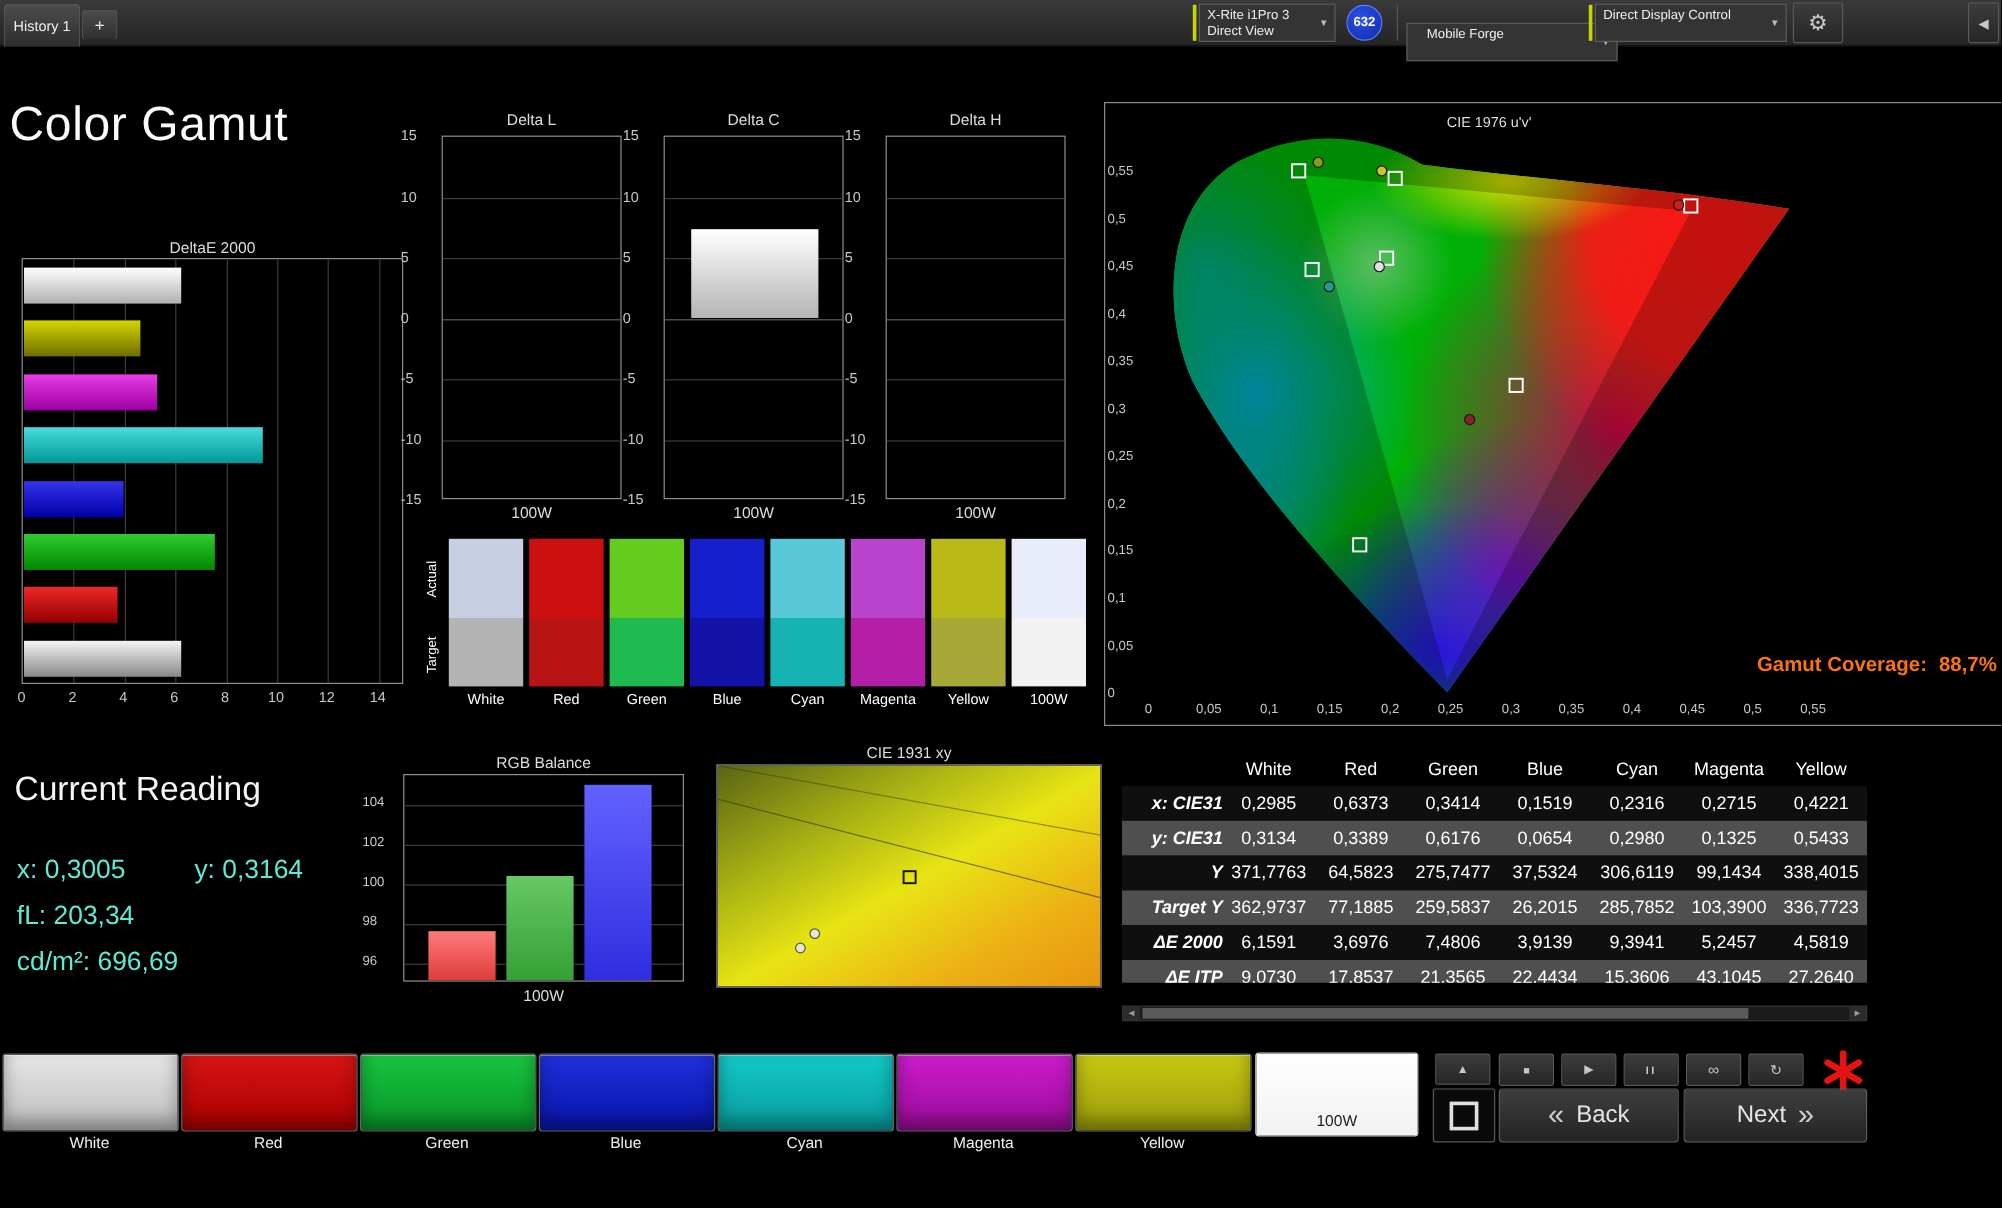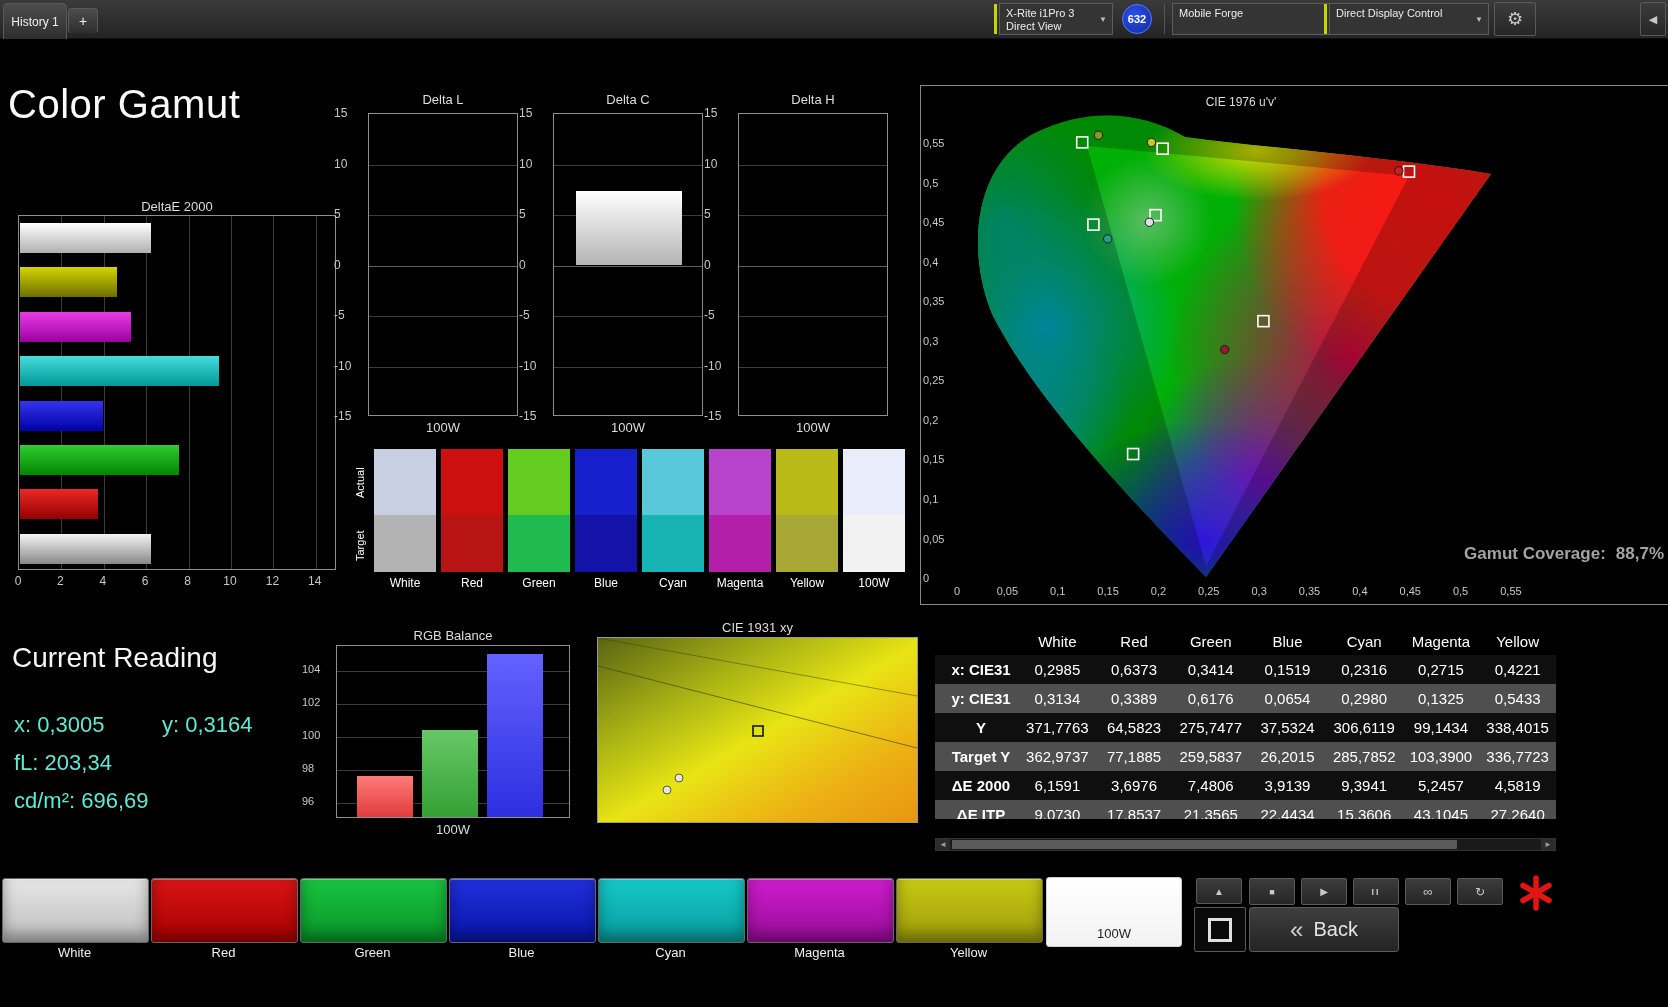--- a/index.html
+++ b/index.html
@@ -32,21 +32,21 @@
              font-size:11px;color:#fff;text-align:center;}
   .sw-col{position:absolute;width:62px;}
   .sw-label{position:absolute;top:133px;width:62px;text-align:center;font-size:12px;color:#fff;}
   
   #table-wrap{position:absolute;left:935px;top:628px;width:621px;height:191px;overflow:hidden;font-size:15px;}
   .trow{display:grid;grid-template-columns:84px repeat(7,1fr);height:29px;align-items:center;}
   .trow.head{height:27px;background:#000;color:#fff;}
   .trow.odd{background:#0f0f0f;}
   .trow.even{background:#4f4f4f;}
   .tcell{text-align:center;white-space:nowrap;overflow:hidden;color:#fff;}
-  .tlabel{text-align:center;padding-left:8px;font-weight:bold;color:#fff;white-space:nowrap;}
+  .tlabel{text-align:right;padding-left:8px;font-weight:bold;color:#fff;white-space:nowrap;font-style:italic;}
   
   #hscroll{position:absolute;left:935px;top:838px;width:621px;height:13px;background:#1a1a1a;border:1px solid #333;box-sizing:border-box;}
   .sc-arrow{position:absolute;top:0;width:14px;height:11px;background:#2c2c2c;color:#999;font-size:8px;
             display:flex;align-items:center;justify-content:center;}
   #sc-thumb{position:absolute;left:16px;top:1px;width:505px;height:9px;background:#5a5a5a;border-radius:1px;}
   
   .patch-btn{position:absolute;top:878px;width:145px;height:63px;border:1px solid #666;border-radius:3px;
              box-shadow:inset 0 1px 0 rgba(255,255,255,.35), inset 0 -8px 14px rgba(0,0,0,.35);}
   .patch-label{position:absolute;top:945px;width:145px;text-align:center;font-size:13px;color:#f0f0f0;}
   #patch-selected{position:absolute;left:1046px;top:877px;width:134px;height:68px;border-radius:3px;
@@ -57,21 +57,21 @@
   .ctl-btn{position:absolute;background:linear-gradient(#3c3c3c,#262626);border:1px solid #5a5a5a;
            border-radius:2px;display:flex;align-items:center;justify-content:center;color:#c8c8c8;box-sizing:border-box;}
   .navbtn{position:absolute;top:907px;height:45px;background:linear-gradient(#3e3e3e,#242424);
           border:1px solid #5a5a5a;border-radius:3px;display:flex;align-items:center;justify-content:center;
           color:#e4e4e4;font-size:20px;box-sizing:border-box;gap:10px;}
   .navchev{font-size:24px;color:#d0d0d0;}
   
   #page-title{position:absolute;left:8px;top:82px;font-size:40px;font-weight:300;color:#fafafa;letter-spacing:.5px;}
   #cur-head{position:absolute;left:12px;top:642px;font-size:28px;font-weight:300;color:#f5f5f5;}
   .cur-line{position:absolute;font-size:22px;color:#5eead4;}
-  #coverage{position:absolute;right:26px;top:458px;font-size:17px;font-weight:bold;color:#a3a3a3;}
+  #coverage{position:absolute;right:26px;top:458px;font-size:17px;font-weight:bold;color:#f97316;}
   #coverage span{margin-left:10px;}
 </style>
 </head>
 <body>
 
 <div id="root">
 
   <div id="topbar">
     <div class="tab" style="left:3px;width:62px;">
       <span>History 1</span>
@@ -86,21 +86,21 @@
       <div>Direct View</div>
       <span class="chev">▼</span>
     </div>
     <div class="abs" style="left:1122px;top:4px;width:30px;height:30px;border-radius:50%;
          background:radial-gradient(circle at 40% 35%,#2a52e8,#1228a8);border:1px solid #5a7cff;
          display:flex;align-items:center;justify-content:center;font-size:11px;font-weight:bold;color:#fff;box-sizing:border-box;">
       <span>632</span>
     </div>
     <div class="abs" style="left:1164px;top:4px;width:1px;height:30px;background:#555;"></div>
 
-    <div class="tb-box" style="left:1172px;width:176px;padding:3px 14px 0 6px;">
+    <div class="tb-box" style="left:1172px;width:176px;padding:3px 14px 0 16px;margin-top:16px;">
       <div>Mobile Forge</div>
       <span class="chev">▼</span>
     </div>
 
     <div class="tb-accent" style="left:1324px;background:#c8d400;"></div>
     <div class="tb-box" style="left:1329px;width:160px;padding:3px 14px 0 6px;">
       <div>Direct Display Control</div>
       <span class="chev">▼</span>
     </div>
 
@@ -523,14 +523,18 @@
       <line x1="22" y1="6" x2="22" y2="36"></line>
       <line x1="9" y1="13.5" x2="35" y2="28.5"></line>
       <line x1="35" y1="13.5" x2="9" y2="28.5"></line>
     </g>
   </svg>
 
   <div class="navbtn" style="left:1249px;width:150px;">
     <span class="navchev">«</span>
     <span>Back</span>
   </div>
+  <div class="navbtn" style="left:1403px;width:153px;">
+    <span>Next</span>
+    <span class="navchev">»</span>
+  </div>
 
 </div>
 
 </body></html>

